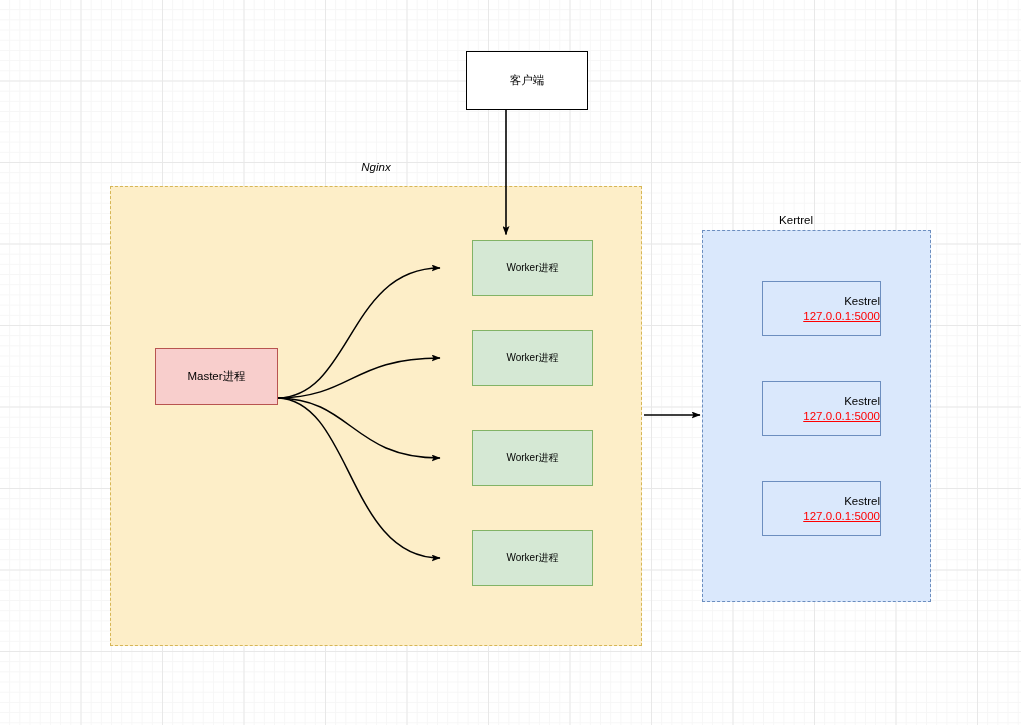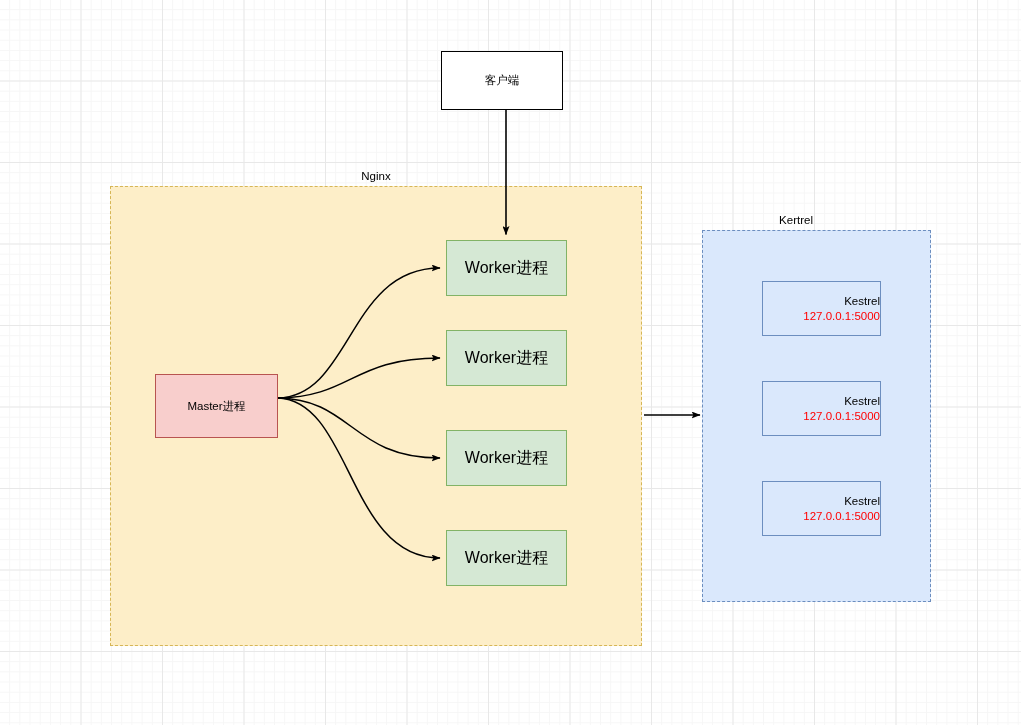--- a/index.html
+++ b/index.html
@@ -59,50 +59,52 @@
   }
   .master-box {
     background: #f8cecc;
     border: 1.3px solid #b85450;
     font-size: 11.5px;
     color: #000000;
   }
   .worker-box {
     background: #d5e8d4;
     border: 1.3px solid #82b366;
-    font-size: 16px;
+    font-size: 10px;
     color: #000000;
+    margin-left: 26px;
   }
   .kestrel-box {
     background: #dae8fc;
     border: 1.3px solid #6c8ebf;
     font-size: 11.5px;
     color: #000000;
     align-items: flex-end;
   }
   .kestrel-addr {
     color: #ff0000;
     font-size: 11.5px;
+    text-decoration: underline;
   }
   .edge-layer {
     position: absolute;
     left: 0;
     top: 0;
     width: 1021px;
     height: 725px;
     pointer-events: none;
   }
 </style>
 </head>
 <body>
 
 <div id="canvas">
 
   <div class="container-box nginx-container" style="left:110px; top:186px; width:532px; height:460px;"></div>
-  <div class="container-label" style="left:376px; top:170px;">Nginx</div>
+  <div class="container-label" style="left:376px; top:161px;font-style:italic;">Nginx</div>
 
   <div class="container-box kertrel-container" style="left:702px; top:230px; width:229px; height:372px;"></div>
   <div class="container-label" style="left:796px; top:214px;">Kertrel</div>
 
   <svg class="edge-layer" viewBox="0 0 1021 725" xmlns="http://www.w3.org/2000/svg">
     <defs>
       <marker id="arrowhead" markerWidth="9" markerHeight="7" refX="8.4" refY="3.5" orient="auto" markerUnits="userSpaceOnUse">
         <path d="M0,0 L9,3.5 L0,7 L1.8,3.5 Z" fill="#000000"></path>
       </marker>
     </defs>
@@ -125,25 +127,25 @@
 
     <g>
       <path d="M278,398 C 352,401 348,558 440,558" fill="none" stroke="#000000" stroke-width="1.5" marker-end="url(#arrowhead)"></path>
     </g>
 
     <g>
       <line x1="644" y1="415" x2="700" y2="415" stroke="#000000" stroke-width="1.6" marker-end="url(#arrowhead)"></line>
     </g>
   </svg>
 
-  <div class="node client-box" style="left:441px; top:51px; width:122px; height:59px;">
+  <div class="node client-box" style="left:466px; top:51px; width:122px; height:59px;">
     <span>客户端</span>
   </div>
 
-  <div class="node master-box" style="left:155px; top:374px; width:123px; height:64px;">
+  <div class="node master-box" style="left:155px; top:348px; width:123px; height:57px;">
     <span>Master进程</span>
   </div>
 
   <div class="node worker-box" style="left:446px; top:240px; width:121px; height:56px;">
     <span>Worker进程</span>
   </div>
 
   <div class="node worker-box" style="left:446px; top:330px; width:121px; height:56px;">
     <span>Worker进程</span>
   </div>

